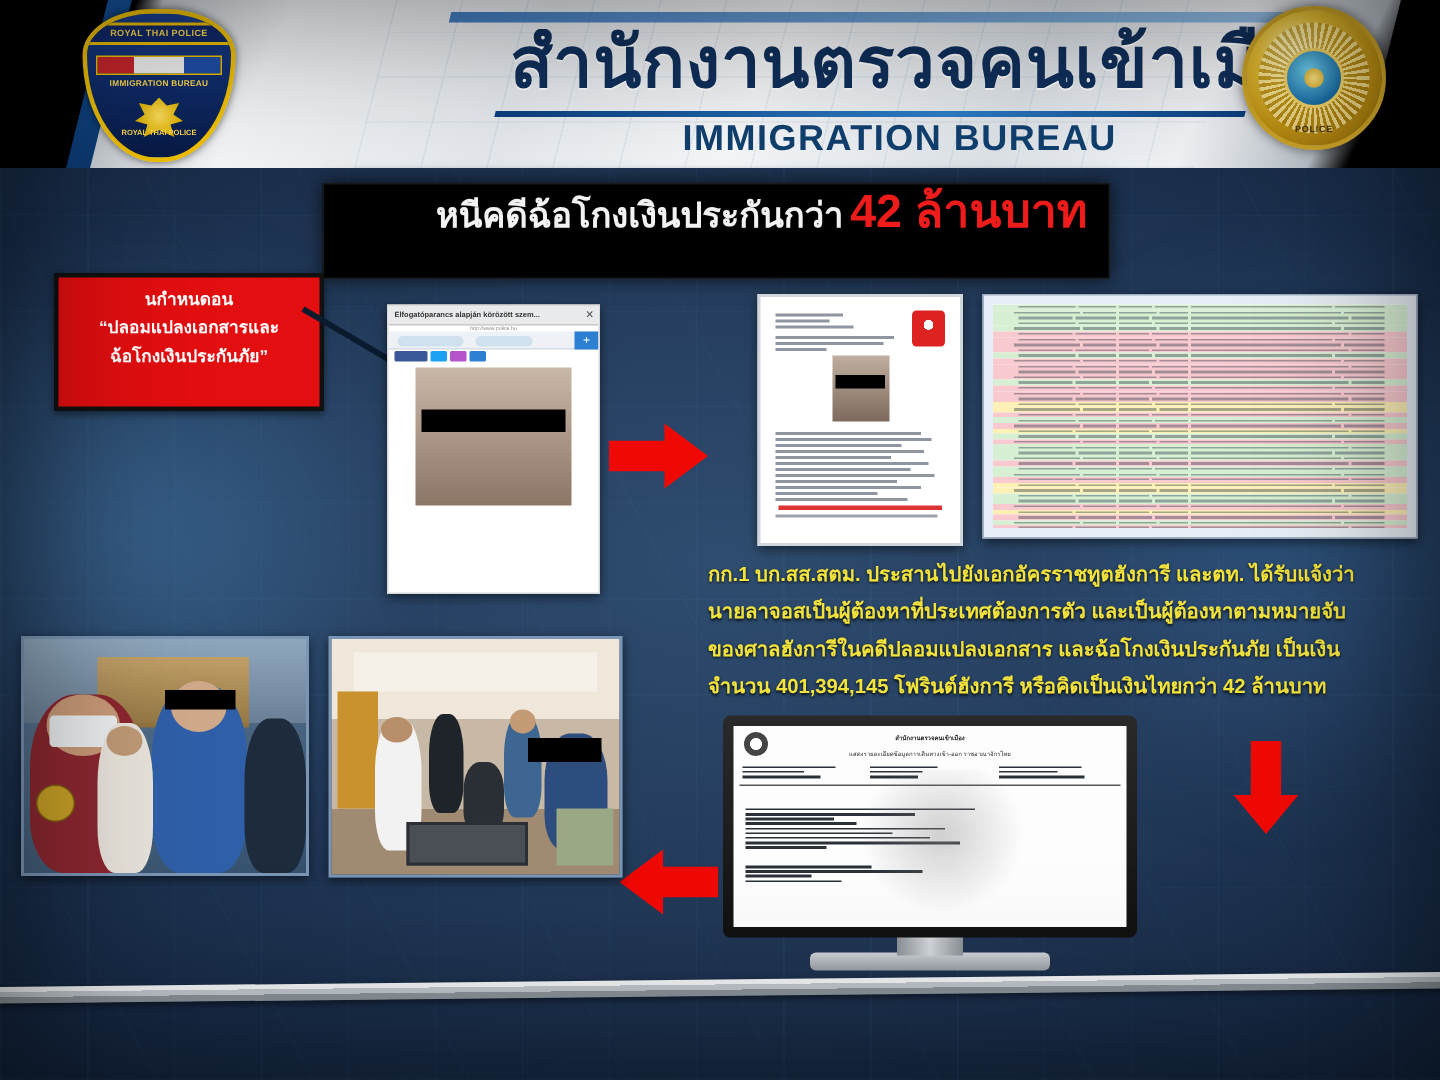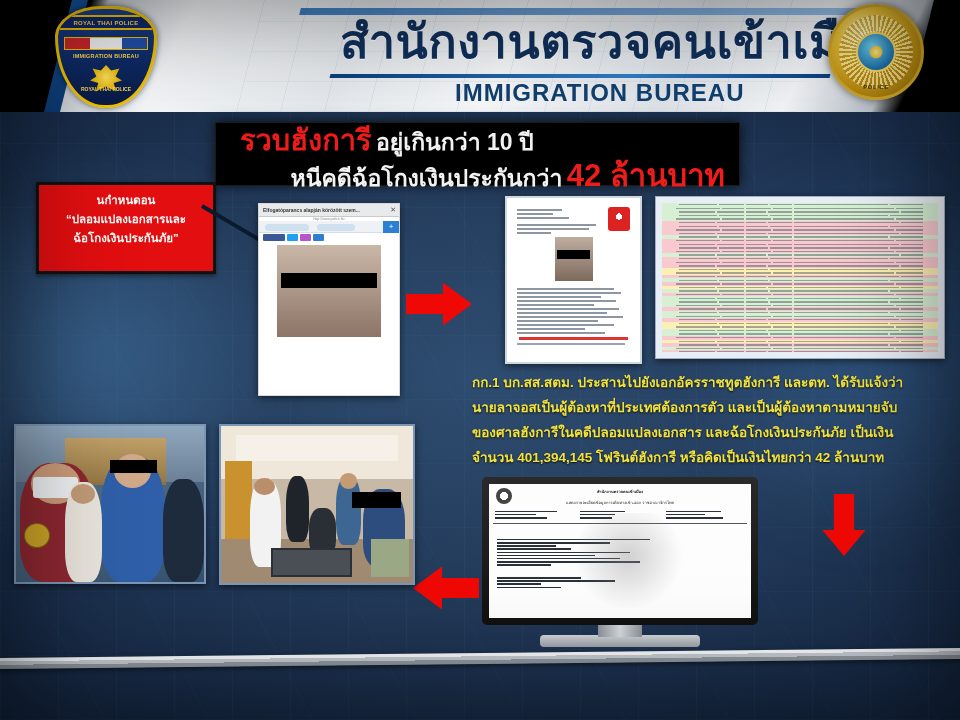--- a/index.html
+++ b/index.html
@@ -313,24 +313,20 @@
     <div class="emblem-r">
       <div class="seal">
         <div class="rays"></div>
         <div class="innerdisc"></div>
         <div class="sealtext">POLICE</div>
       </div>
     </div>
   </div>
 
   <div class="headline">
-    <div class="hl-row hl-row1">
-      <span class="hl-red">รวบฮังการี</span>
-      <span class="hl-white">อยู่เกินกว่า 10 ปี</span>
-    </div>
     <div class="hl-row hl-row2">
       <span class="hl-white">หนีคดีฉ้อโกงเงินประกันกว่า</span>
       <span class="hl-red-big">42 ล้านบาท</span>
     </div>
   </div>
 
   <div class="redbox">
     <div>นกำหนดอน</div>
     <div>“ปลอมแปลงเอกสารและ</div>
     <div>ฉ้อโกงเงินประกันภัย”</div>

